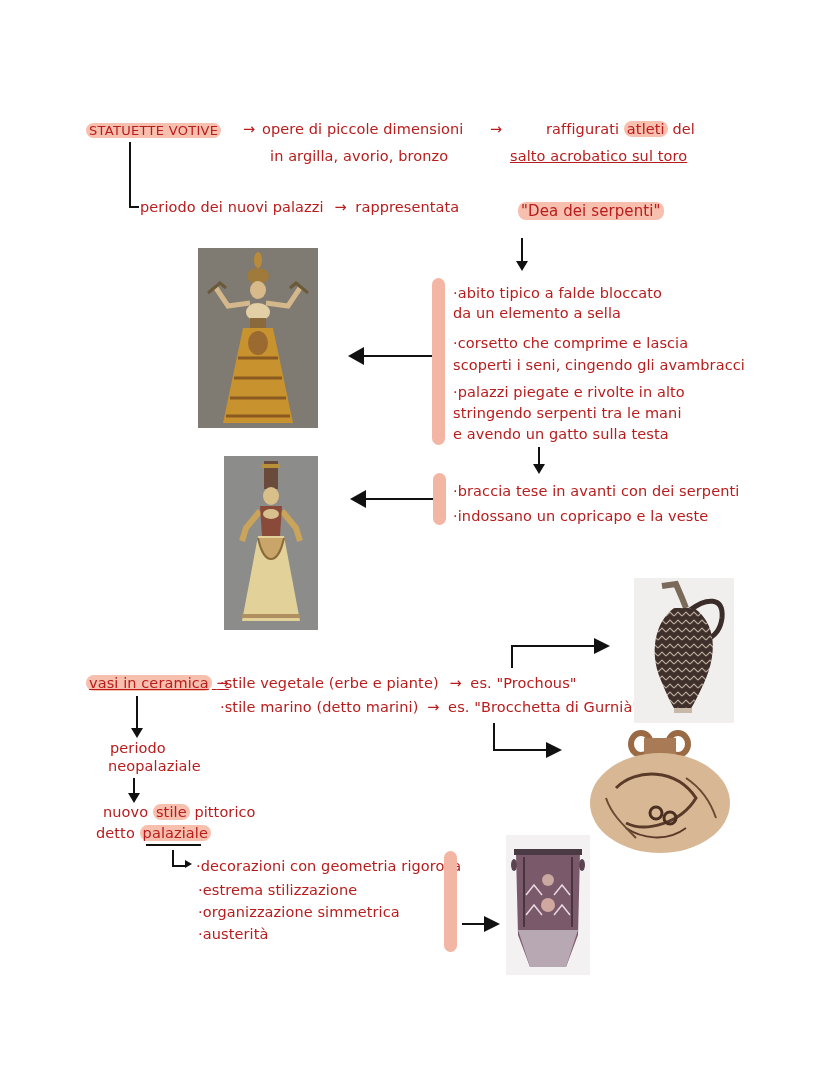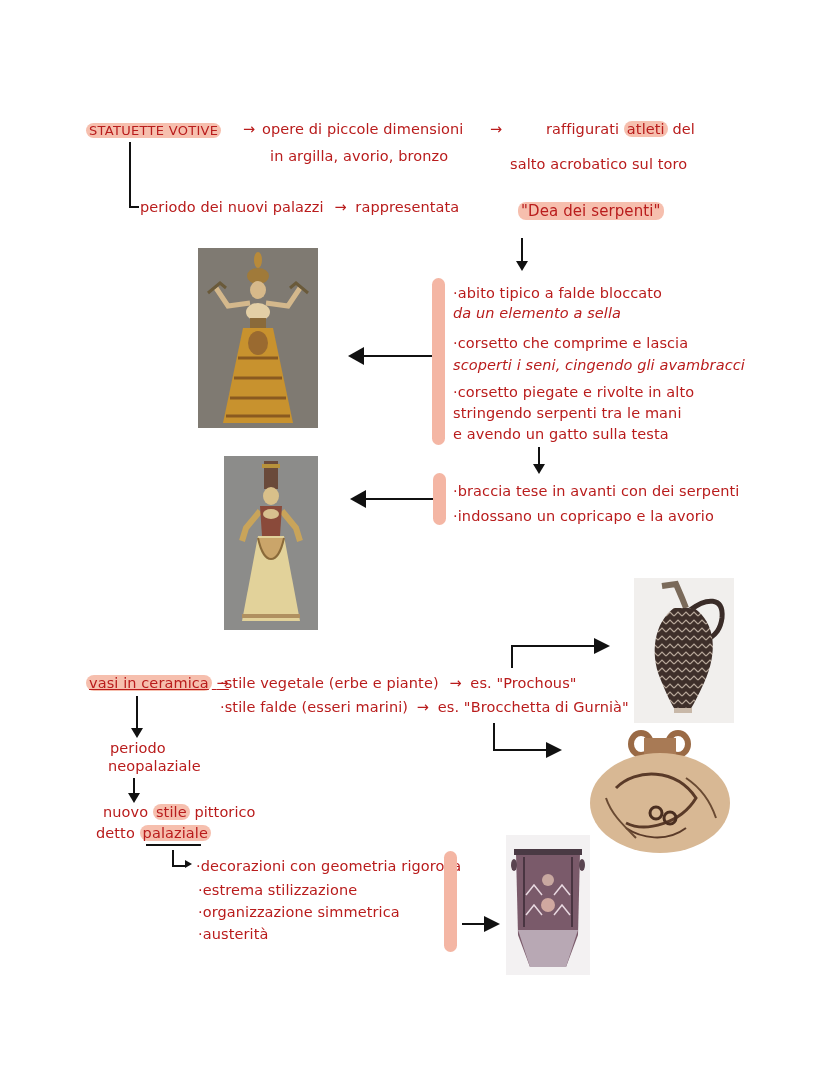--- a/index.html
+++ b/index.html
@@ -27,21 +27,21 @@
 </div>
 <div class="hand" style="left:243px;top:119px;">→</div>
 <div class="hand" style="left:262px;top:119px;text-align:center;">opere di piccole dimensioni</div>
 <div class="hand" style="left:270px;top:146px;">in argilla, avorio, bronzo</div>
 <div class="hand" style="left:490px;top:119px;">→</div>
 <div class="hand" style="left:510px;top:119px;margin-left:36px;">
   <span>raffigurati</span>
   <span class="hl">atleti</span>
   <span>del</span>
 </div>
-<div class="hand" style="left:510px;top:154px;">salto acrobatico sul toro</div>
+<div class="hand" style="left:510px;top:146px;text-decoration:underline;">salto acrobatico sul toro</div>
 
 <div class="line" style="left:129px;top:142px;width:2px;height:65px;"></div>
 <div class="line" style="left:129px;top:206px;width:10px;height:2px;"></div>
 <div class="hand" style="left:140px;top:197px;">
   <span>periodo dei nuovi palazzi</span>
   <span style="margin-left:6px;">→</span>
   <span style="margin-left:4px;">rappresentata</span>
 </div>
 <div class="hand" style="left:518px;top:201px;font-size:15px;">
   <span class="hl">"Dea dei serpenti"</span>
@@ -72,24 +72,24 @@
     <path d="M32 150 L88 150" stroke="#8a5a20" stroke-width="3"></path>
     <path d="M28 168 L92 168" stroke="#8a5a20" stroke-width="3"></path>
     <ellipse cx="60" cy="95" rx="10" ry="12" fill="#9a6a30"></ellipse>
   </svg>
 </div>
 <div class="tri-l" style="left:348px;top:347px;"></div>
 <div class="line" style="left:362px;top:355px;width:72px;height:2px;"></div>
 <div class="bar" style="left:432px;top:278px;height:167px;"></div>
 
 <div class="hand" style="left:453px;top:283px;">·abito tipico a falde bloccato</div>
-<div class="hand" style="left:453px;top:303px;font-style:italic;"> da un elemento a sella</div>
+<div class="hand" style="left:453px;top:303px;"> da un elemento a sella</div>
 <div class="hand" style="left:453px;top:333px;">·corsetto che comprime e lascia</div>
-<div class="hand" style="left:453px;top:355px;font-style:italic;">scoperti i seni, cingendo gli avambracci</div>
-<div class="hand" style="left:453px;top:382px;">·corsetto piegate e rivolte in alto</div>
+<div class="hand" style="left:453px;top:355px;">scoperti i seni, cingendo gli avambracci</div>
+<div class="hand" style="left:453px;top:382px;">·palazzi piegate e rivolte in alto</div>
 <div class="hand" style="left:453px;top:403px;">stringendo serpenti tra le mani</div>
 <div class="hand" style="left:453px;top:424px;">e avendo un gatto sulla testa</div>
 
 <div class="line" style="left:538px;top:447px;width:2px;height:20px;"></div>
 <div class="tri-d" style="left:533px;top:464px;"></div>
 
 <div class="photo" style="left:224px;top:456px;width:94px;height:174px;background:#8a8a88;">
   <svg width="94" height="174" viewBox="0 0 94 174">
     <rect width="94" height="174" fill="#8c8c8a"></rect>
     <rect x="40" y="5" width="14" height="28" fill="#6a4a3a"></rect>
@@ -102,34 +102,34 @@
     <path d="M34 80 L60 80 L76 165 L18 165 Z" fill="#e2d29a"></path>
     <path d="M34 82 C40 110, 54 110, 60 82" stroke="#8a6a3a" stroke-width="2" fill="#caa56a"></path>
     <path d="M18 160 L76 160" stroke="#b09060" stroke-width="4"></path>
   </svg>
 </div>
 <div class="tri-l" style="left:350px;top:490px;"></div>
 <div class="line" style="left:364px;top:498px;width:70px;height:2px;"></div>
 <div class="bar" style="left:433px;top:473px;height:52px;"></div>
 
 <div class="hand" style="left:453px;top:481px;">·braccia tese in avanti con dei serpenti</div>
-<div class="hand" style="left:453px;top:506px;">·indossano un copricapo e la avorio</div>
+<div class="hand" style="left:453px;top:506px;">·indossano un copricapo e la veste</div>
 
 <div class="hand" style="left:86px;top:673px;text-decoration:underline;">
   <span class="hl">vasi in ceramica</span>
   <span>→</span>
 </div>
 
 <div class="hand" style="left:220px;top:673px;">
   <span>·stile vegetale (erbe e piante)</span>
   <span style="margin-left:6px;">→</span>
   <span style="margin-left:4px;">es. "Prochous"</span>
 </div>
 <div class="hand" style="left:220px;top:697px;">
-  <span>·stile falde (esseri marini)</span>
+  <span>·stile marino (detto marini)</span>
   <span style="margin-left:4px;">→</span>
   <span style="margin-left:4px;">es. "Brocchetta di Gurnià"</span>
 </div>
 
 <div class="line" style="left:511px;top:645px;width:2px;height:23px;"></div>
 <div class="line" style="left:511px;top:645px;width:84px;height:2px;"></div>
 <div class="tri-r" style="left:594px;top:638px;"></div>
 
 <div class="line" style="left:493px;top:723px;width:2px;height:27px;"></div>
 <div class="line" style="left:493px;top:749px;width:54px;height:2px;"></div>

